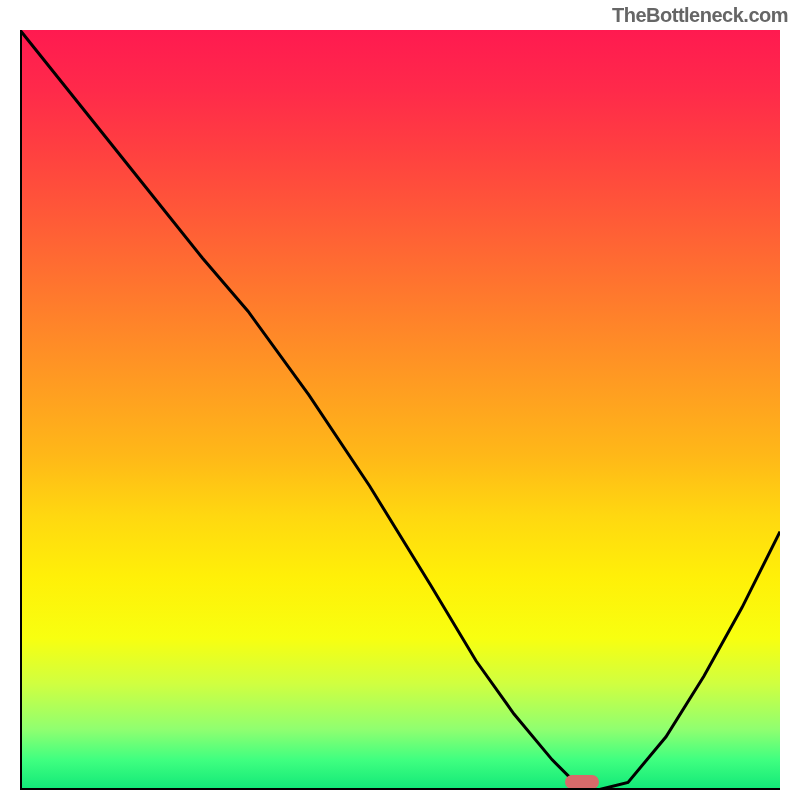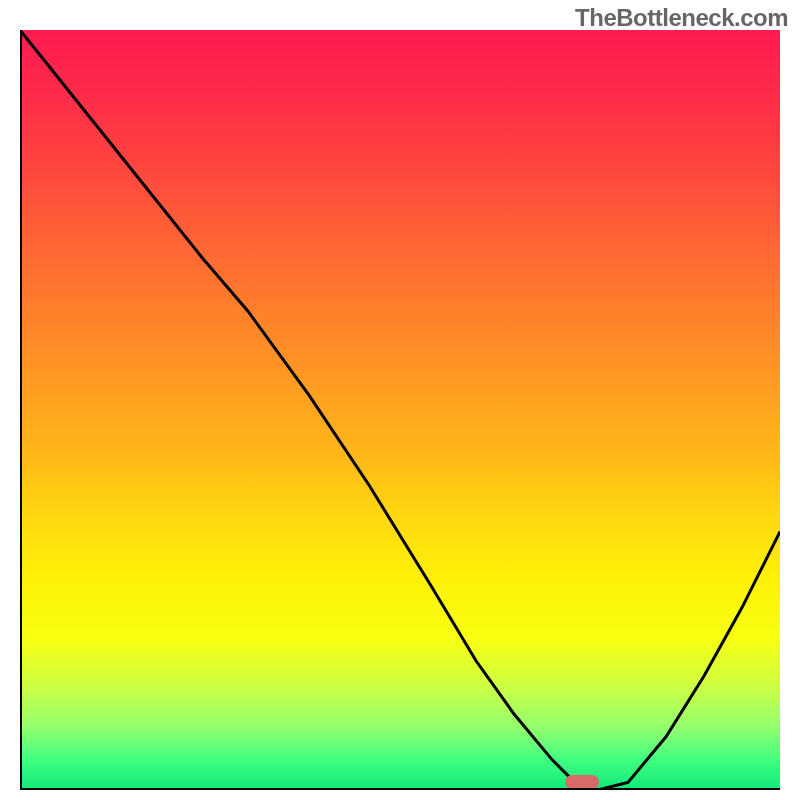--- a/index.html
+++ b/index.html
@@ -1,17 +1,17 @@
 <!DOCTYPE html>
 <html><head>
   <meta charset="utf-8">
   <style>
     * { margin: 0; padding: 0; box-sizing: border-box; }
     body { width: 800px; height: 800px; position: relative; background: #fff; font-family: Arial, sans-serif; }
-    .watermark { position: absolute; top: 4px; right: 12px; font-size: 24px; font-weight: bold; color: #666; letter-spacing: -0.5px; }
+    .watermark { position: absolute; top: 4px; right: 12px; font-size: 20px; font-weight: bold; color: #666; letter-spacing: -0.5px; }
     .chart-container { position: absolute; left: 20px; top: 30px; width: 760px; height: 760px; }
     .plot-area { position: absolute; left: 0; top: 0; width: 760px; height: 760px; }
     .gradient-bg {
       position: absolute;
       left: 0; top: 0; width: 760px; height: 760px;
       background: linear-gradient(to bottom,
         #ff1a50 0%,
         #ff2a4a 8%,
         #ff4040 16%,
         #ff5838 24%,

